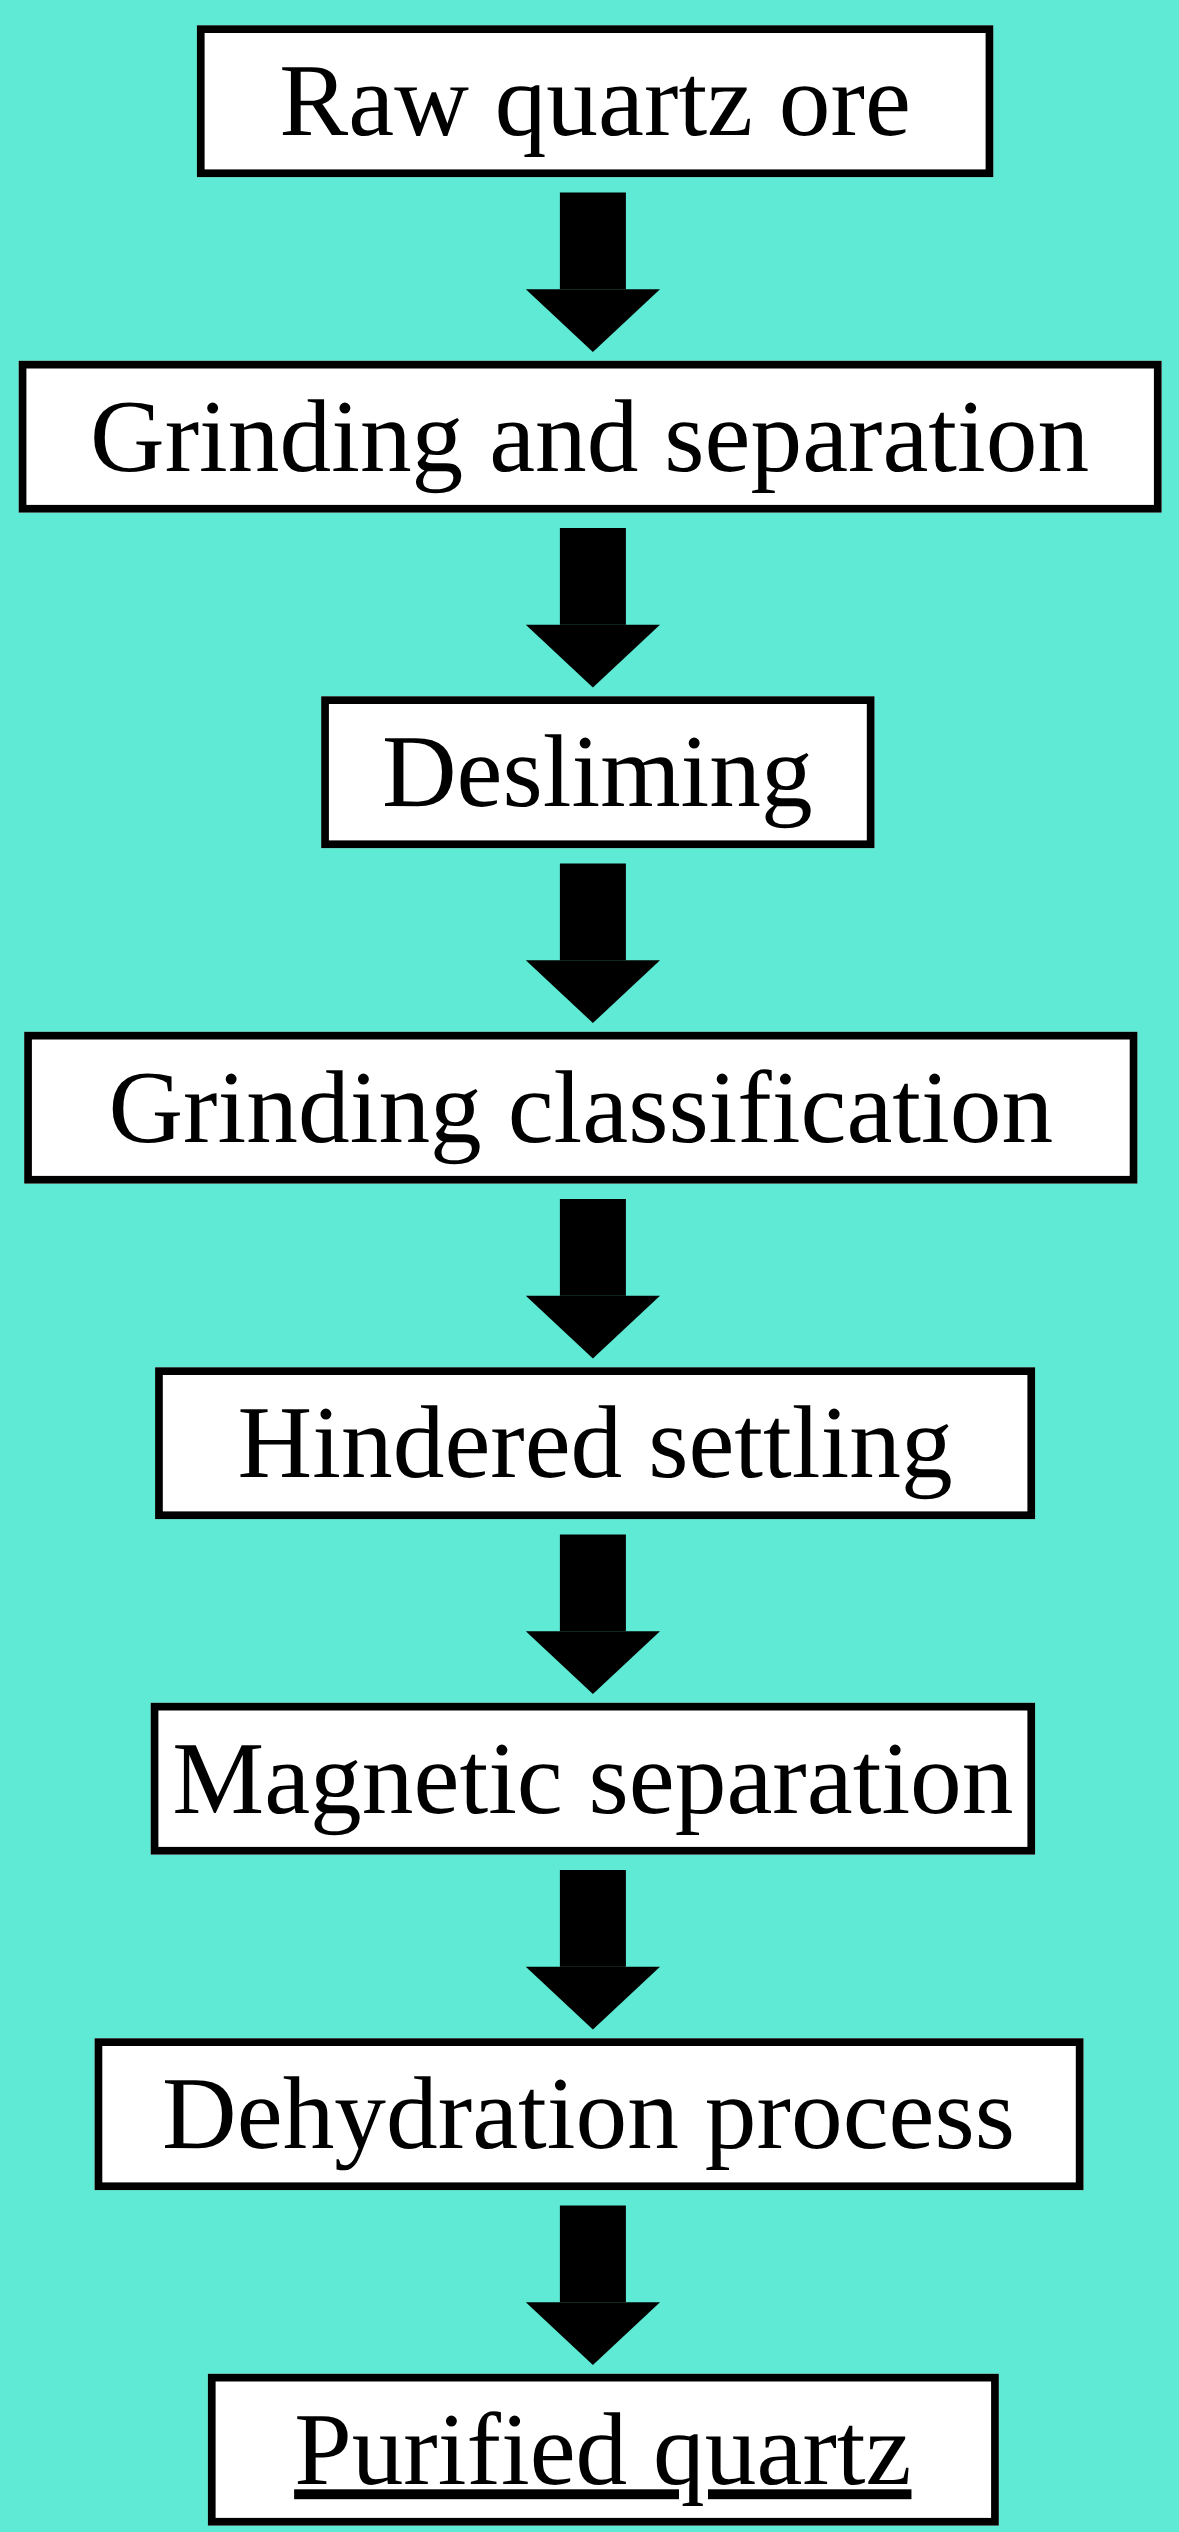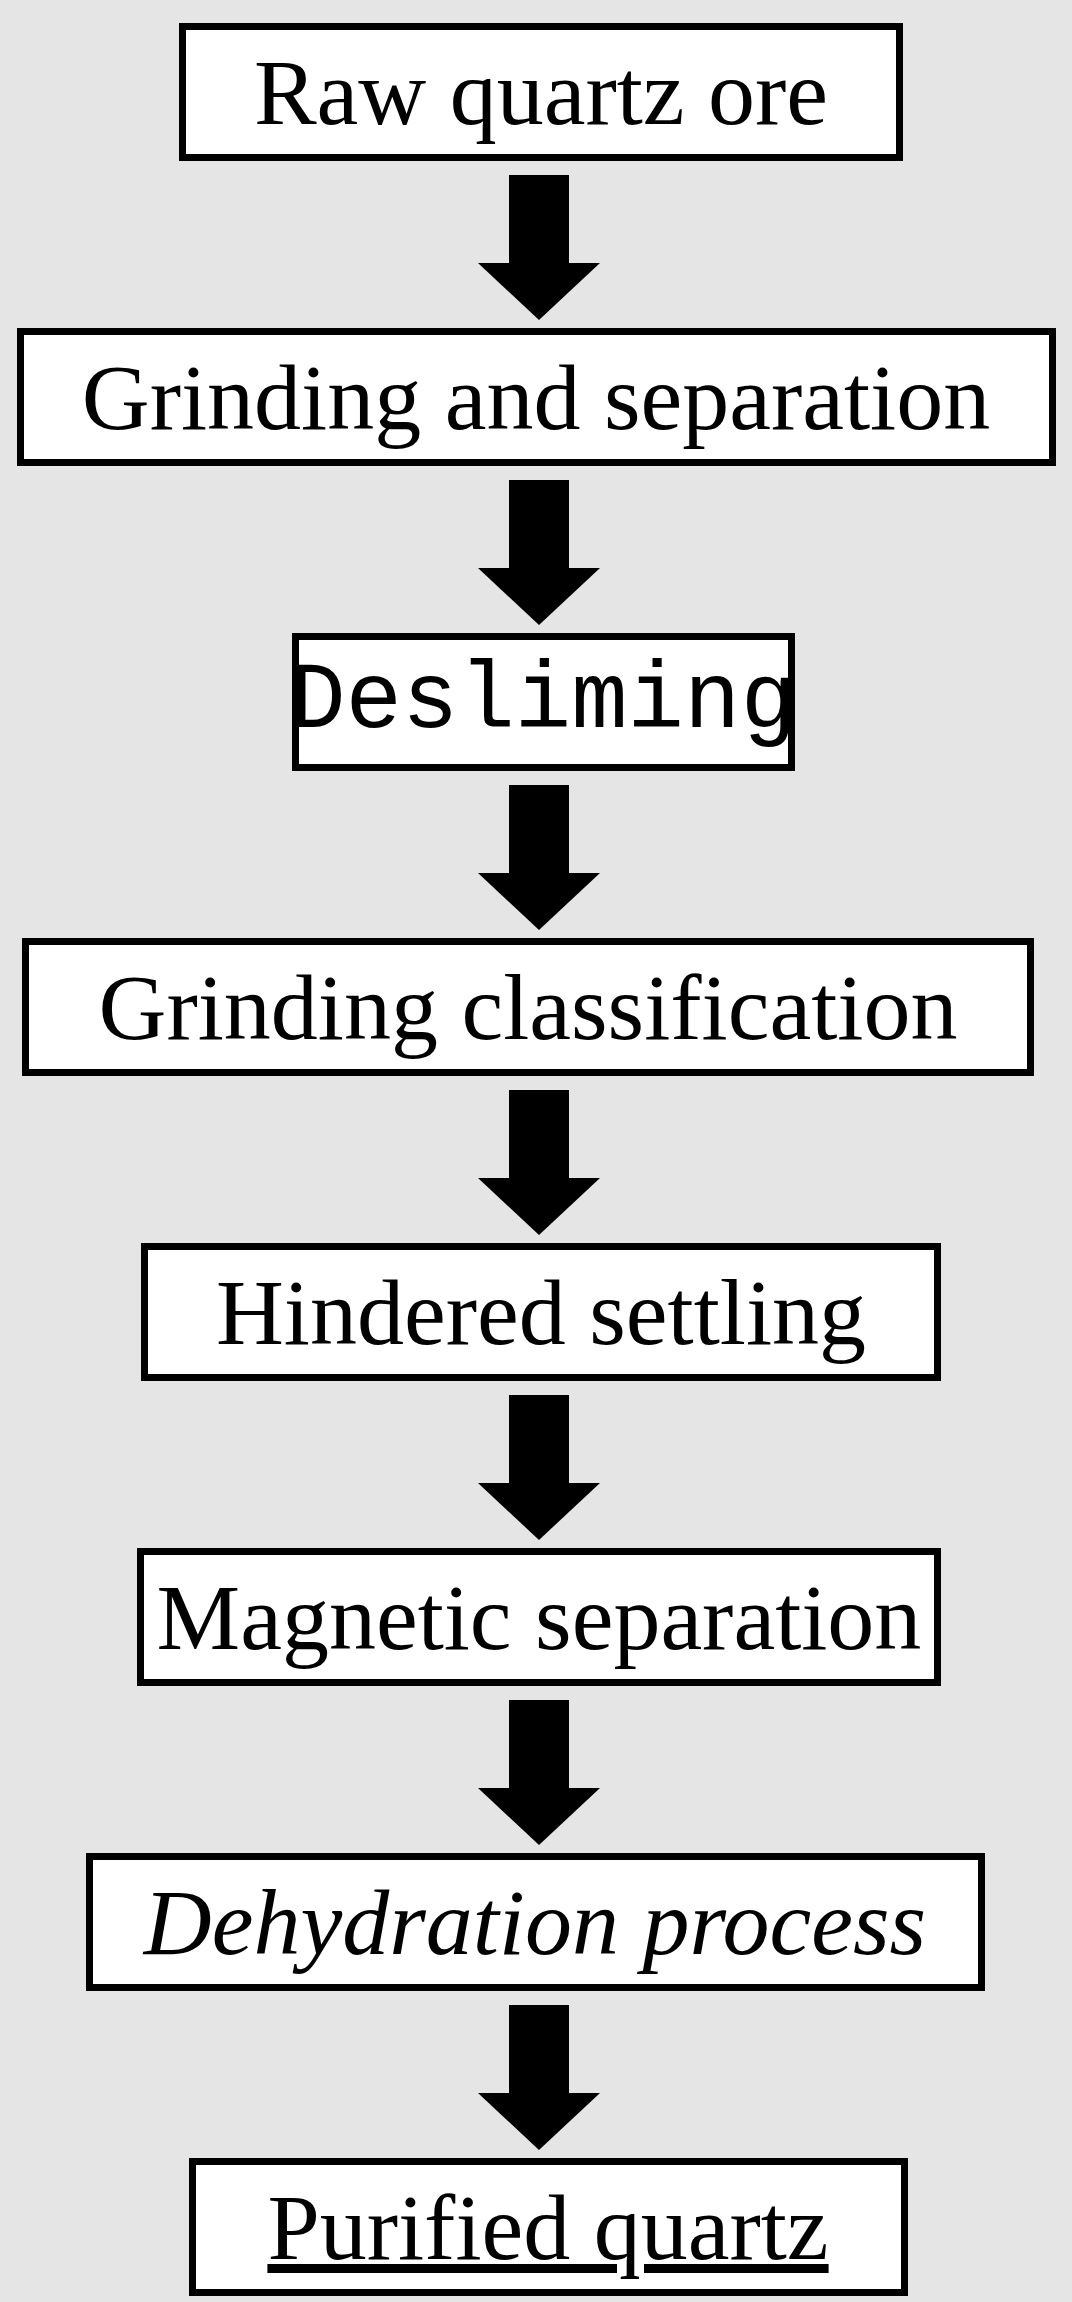--- a/index.html
+++ b/index.html
@@ -4,21 +4,21 @@
 <style>
   html, body {
     margin: 0;
     padding: 0;
     background: #ffffff;
   }
   #canvas {
     position: relative;
     width: 1072px;
     height: 2302px;
-    background: #e5e5e5;
+    background: #5eead4;
     overflow: hidden;
     font-family: "Liberation Serif", serif;
   }
   .flow {
     position: absolute;
     top: 0;
     left: 0;
     width: 100%;
     display: flex;
     flex-direction: column;
@@ -37,25 +37,25 @@
     font-size: 94px;
     line-height: 1;
     color: #000000;
     white-space: nowrap;
     position: relative;
     flex: 0 0 auto;
   }
   
   .b1 { width: 724px;  left: 5px;  }
   .b2 { width: 1039px; left: 0px;  }
-  .b3 { width: 503px;  left: 7px; font-family: Liberation Mono, monospace;  }
+  .b3 { width: 503px;  left: 7px;  }
   .b4 { width: 1012px; left: -8px; }
   .b5 { width: 800px;  left: 5px;  }
   .b6 { width: 804px;  left: 3px;  }
-  .b7 { width: 899px;  left: -1px; font-style: italic; }
+  .b7 { width: 899px;  left: -1px; }
   .b8 { width: 719px;  left: 12px; text-decoration: underline; }
 
   .arrow {
     height: 167px;
     box-sizing: border-box;
     padding-top: 14px;
     display: flex;
     flex-direction: column;
     align-items: center;
     flex: 0 0 auto;

